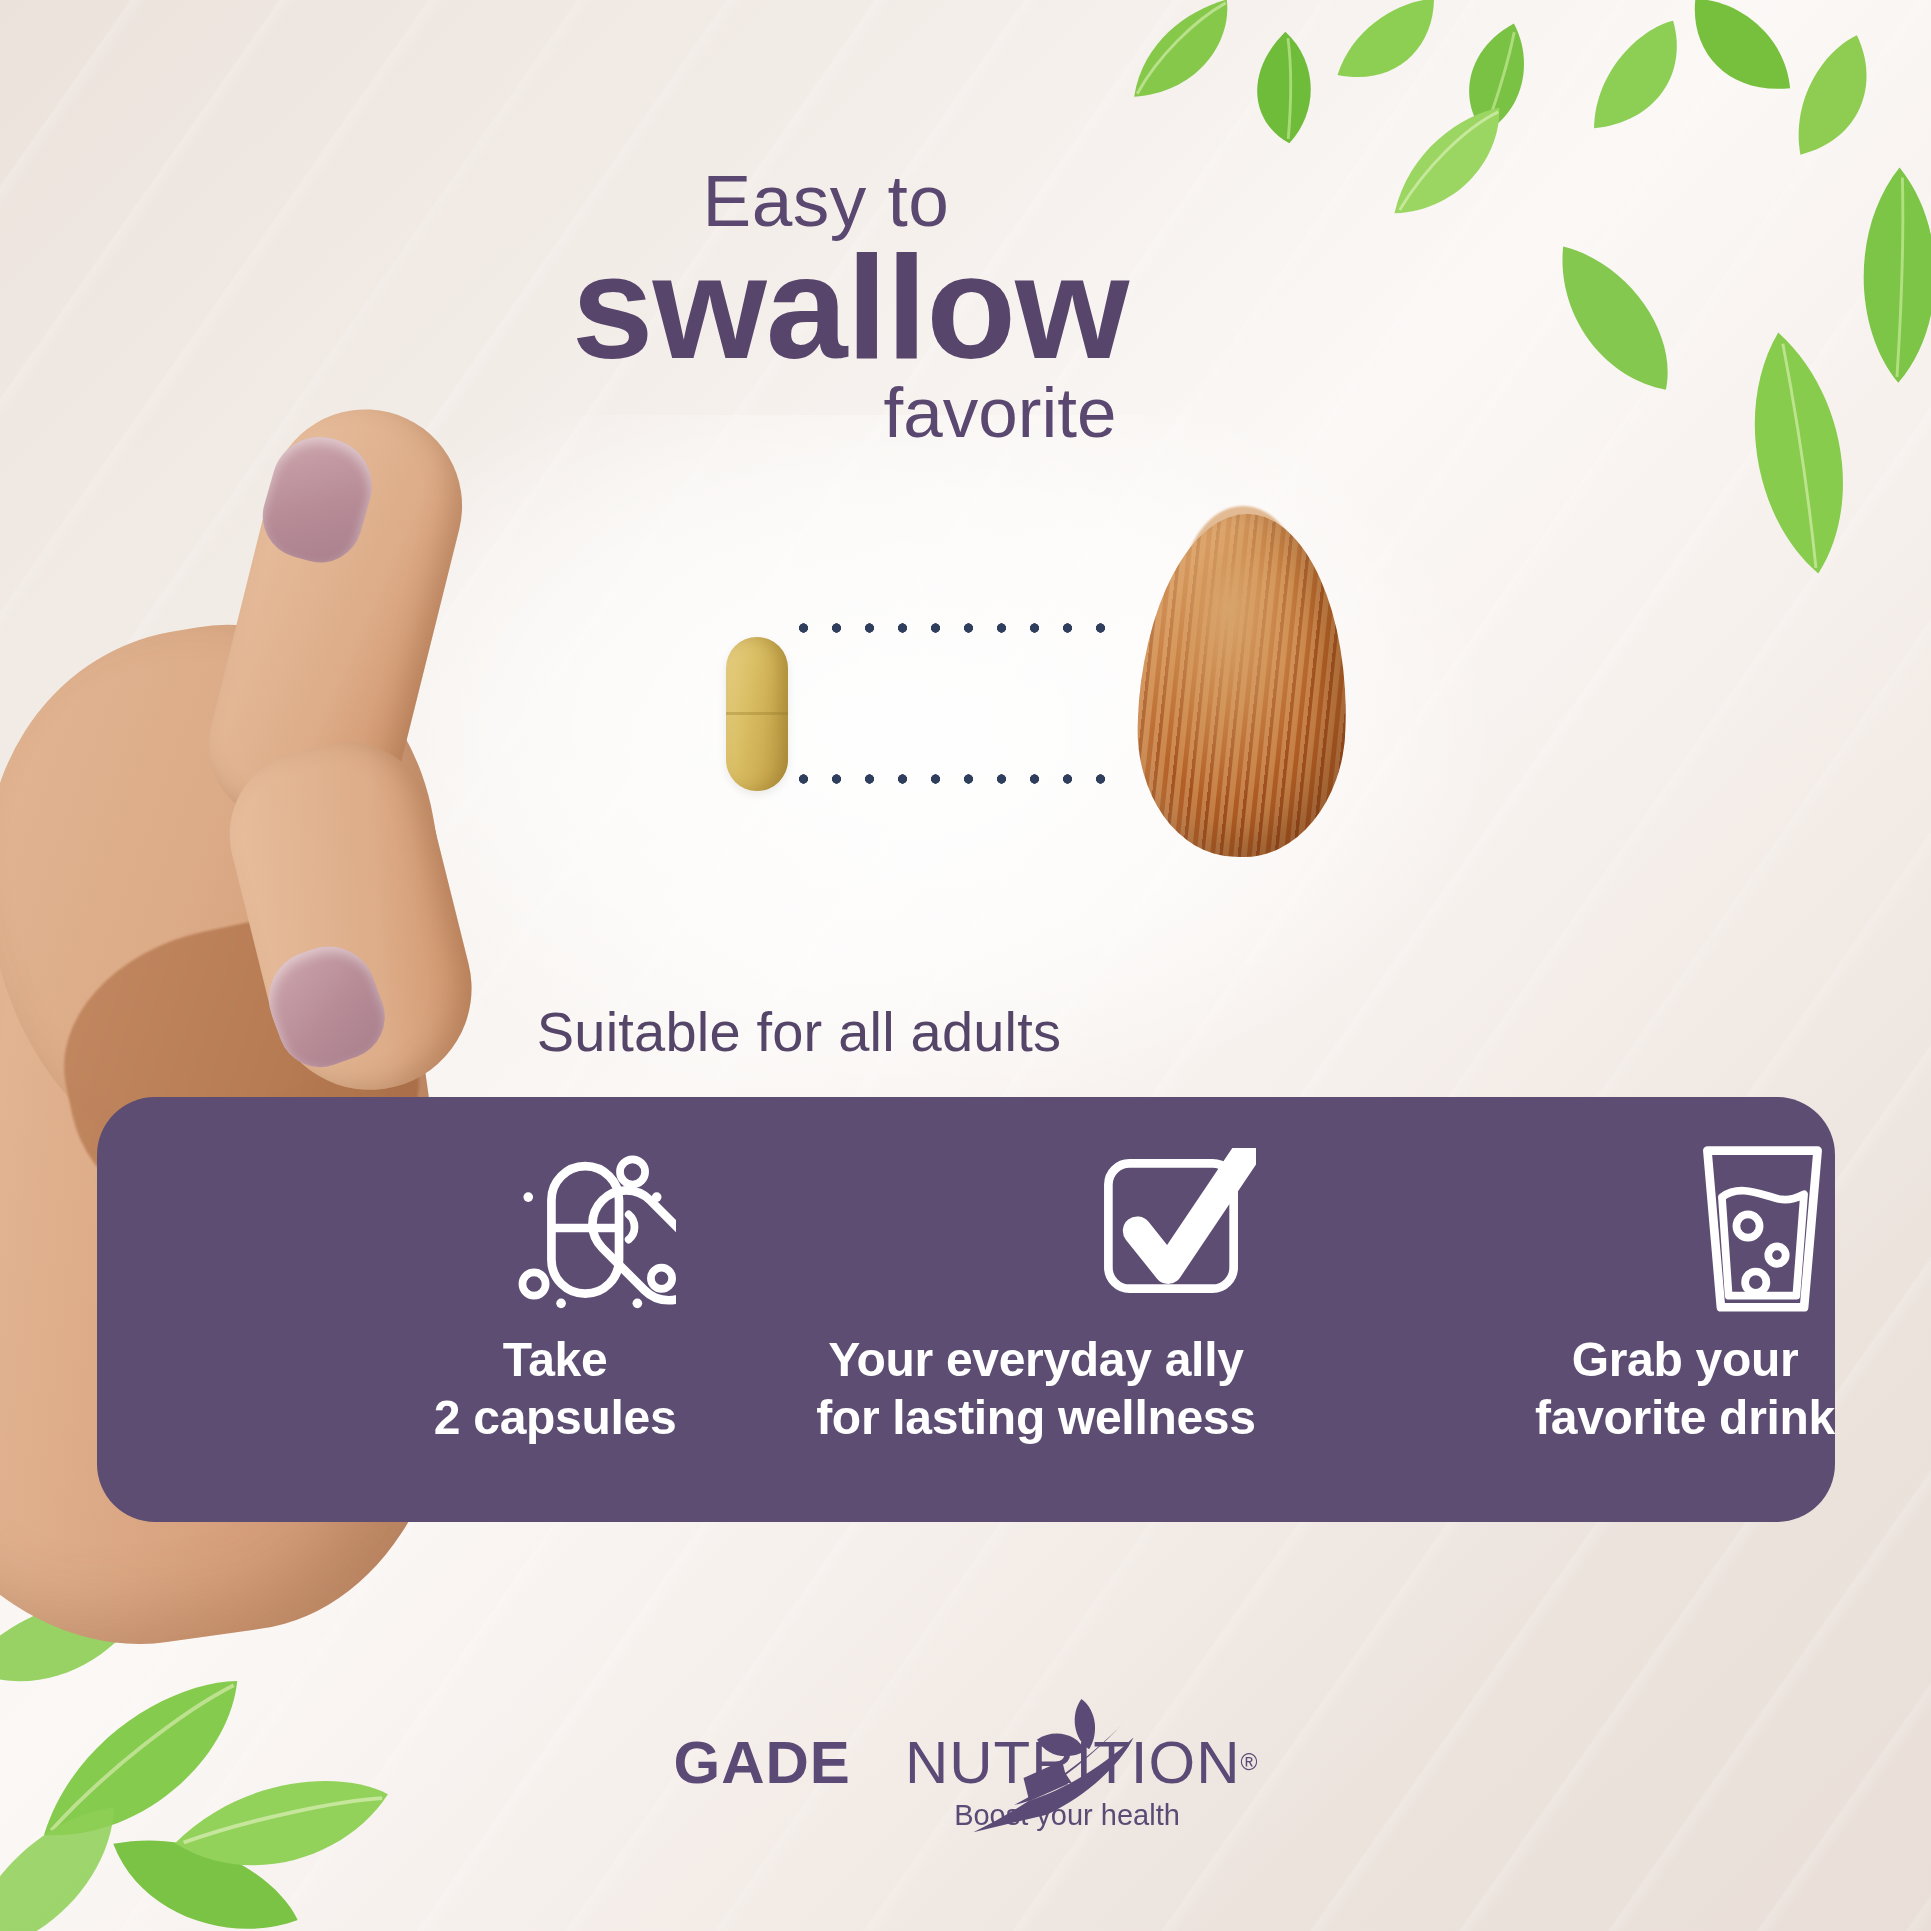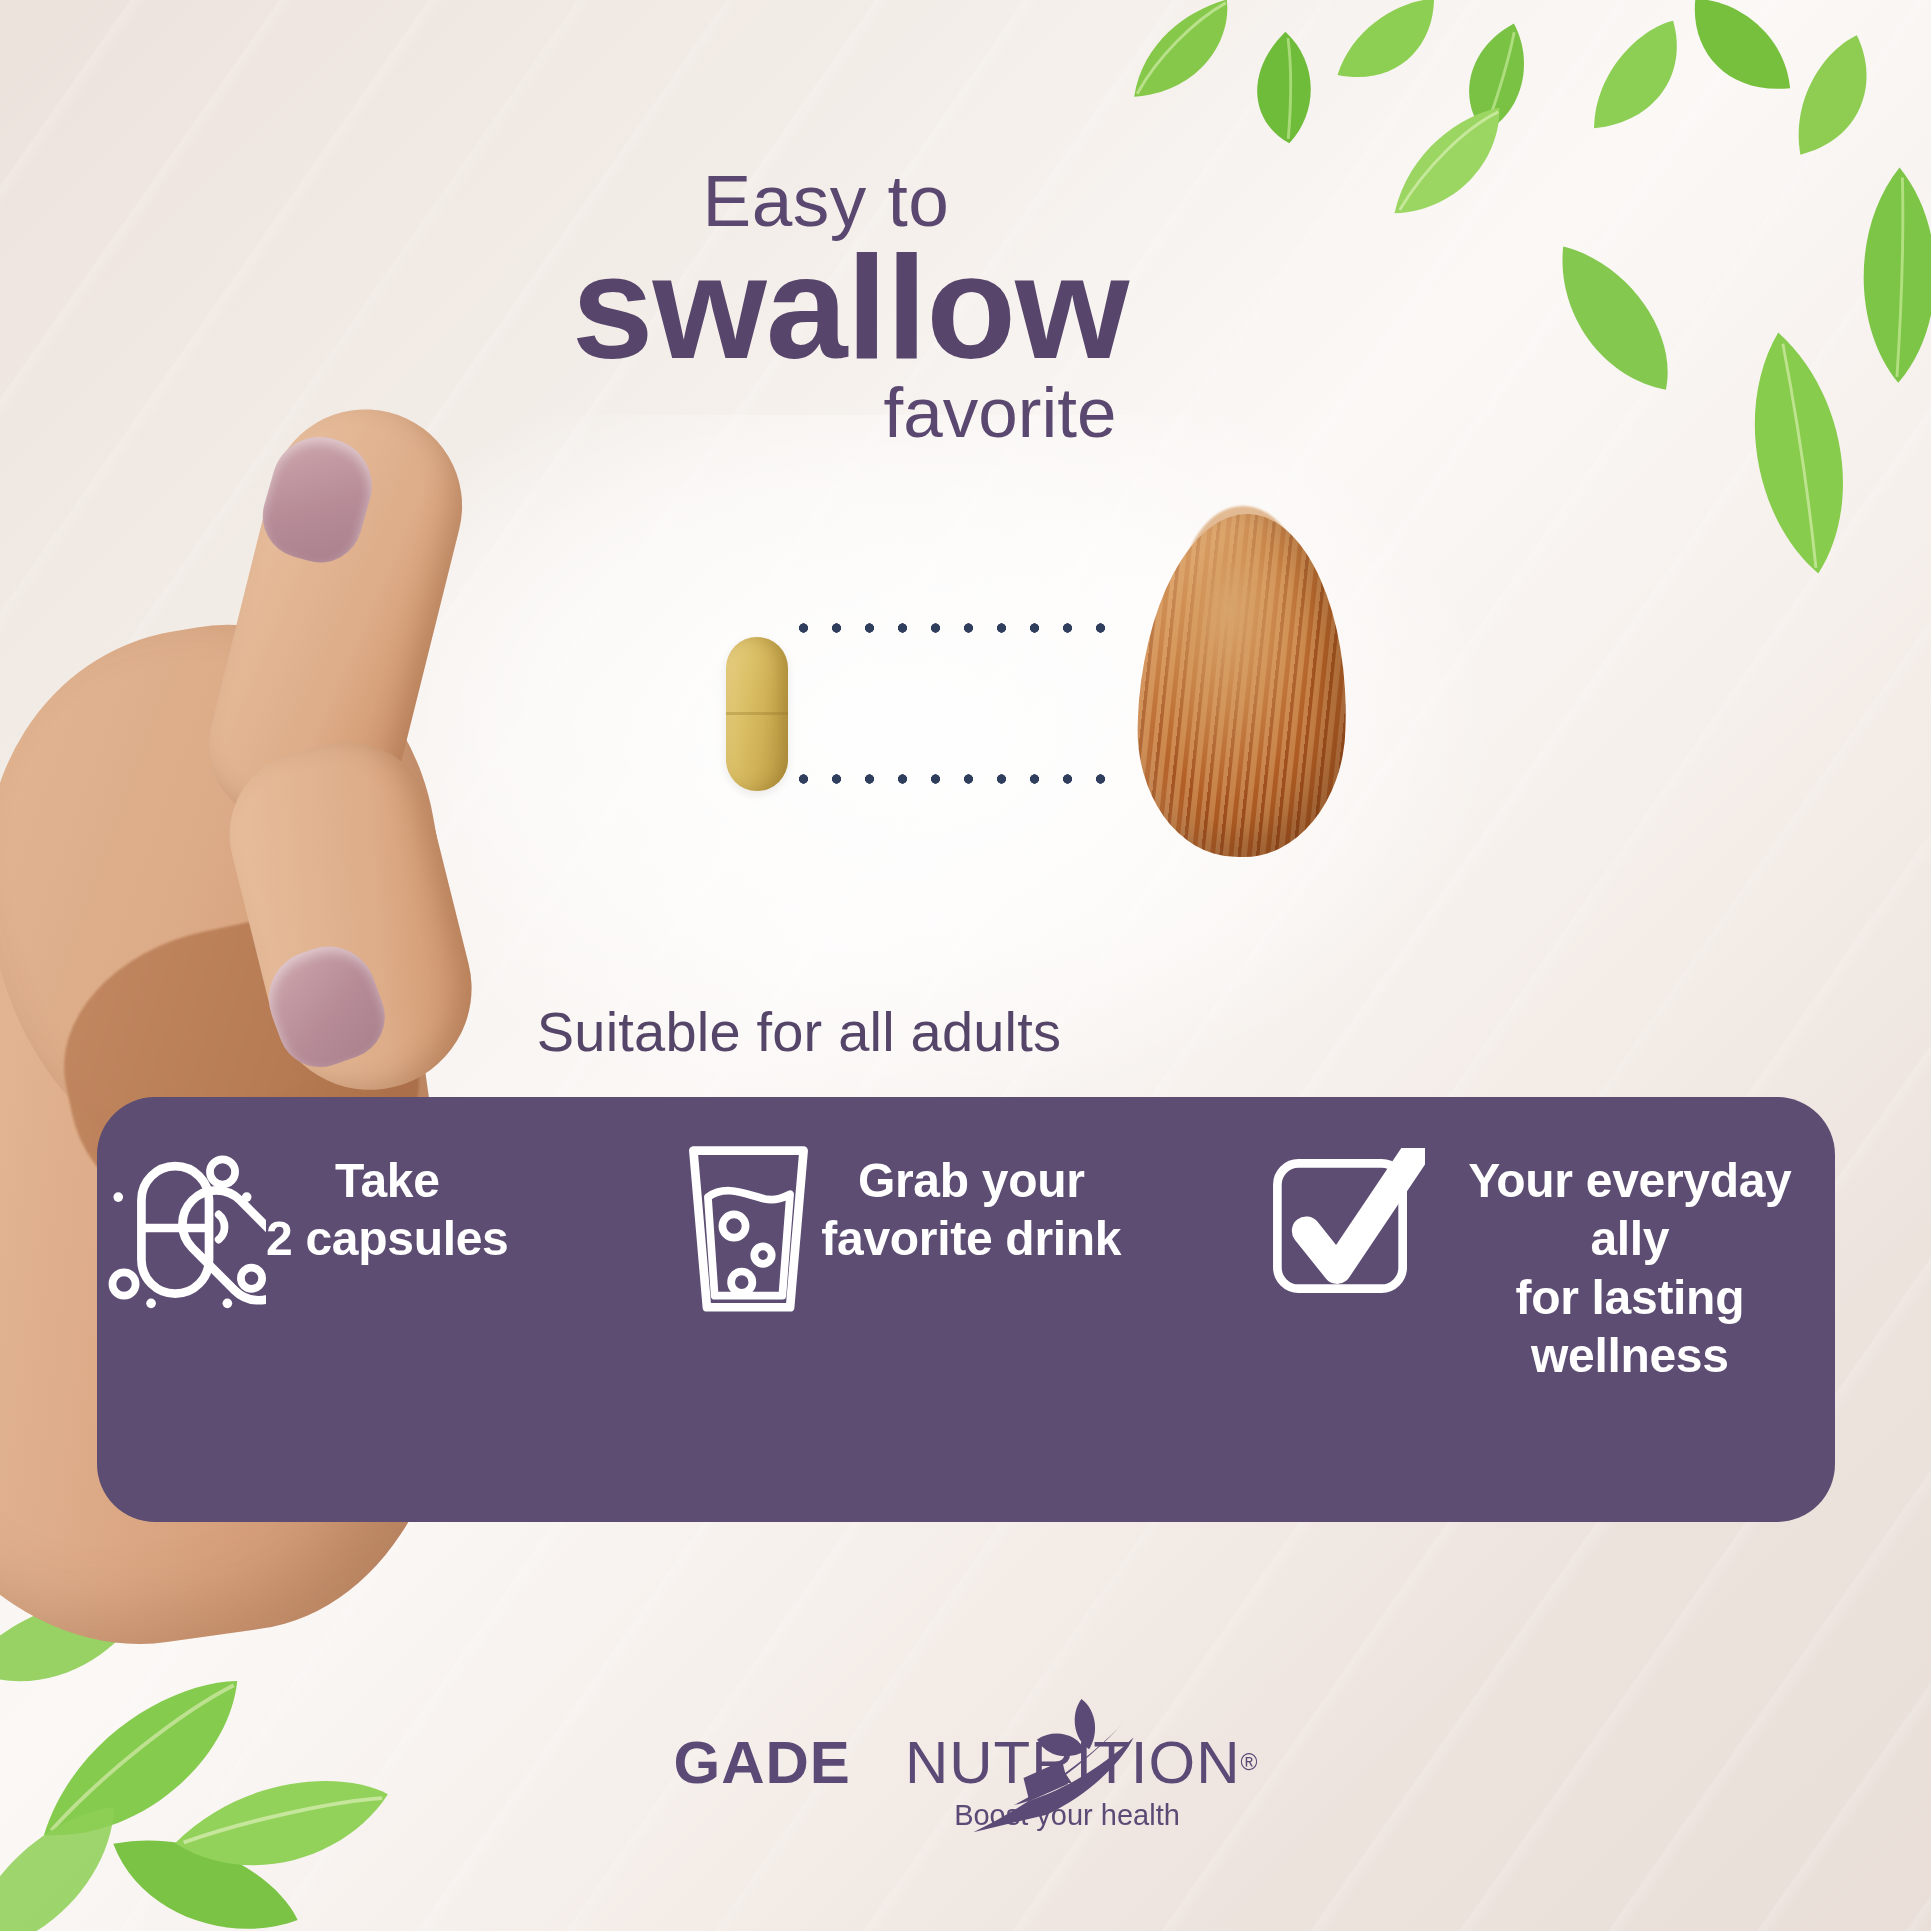--- a/index.html
+++ b/index.html
@@ -92,21 +92,21 @@
   
   .suitable{position:absolute;left:0;top:999px;width:1550px;text-align:center;
             font-size:56px;color:#554669;font-weight:400;letter-spacing:0.2px;}
   .suitable span{padding-left:48px;}
 
   
   .panel{position:absolute;left:97px;top:1097px;width:1738px;height:425px;
          background:#5d4d73;border-radius:58px;}
   .cols{position:absolute;left:97px;top:1097px;width:1738px;height:425px;
         display:flex;align-items:flex-start;}
-  .col{flex:1;display:flex;align-items:flex-start;padding-top:41px;}
+  .col{flex:1;display:flex;flex-direction:column;align-items:flex-end;padding-top:41px;}
   .col .ico{height:179px;display:flex;align-items:center;justify-content:center;}
   .col .lbl{margin-top:13.5px;text-align:center;color:#ffffff;font-weight:700;
             font-size:48px;line-height:1.22;letter-spacing:-0.3px;white-space:pre-line;}
 
   
   .logo{position:absolute;left:0;top:1728px;width:1931px;text-align:center;}
   .logo-row{display:inline-flex;align-items:center;justify-content:center;position:relative;}
   .logo-gade{font-size:60px;font-weight:700;color:#5b4a76;letter-spacing:1px;}
   .logo-nut{font-size:60px;font-weight:400;color:#5b4a76;letter-spacing:1px;margin-left:54px;}
   .logo-reg{font-size:23px;vertical-align:super;color:#5b4a76;}
@@ -241,41 +241,41 @@
           <circle cx="56" cy="166" r="5" fill="#fff"></circle>
           <circle cx="135" cy="166" r="5" fill="#fff"></circle>
         </svg>
       </div>
       <div class="lbl">Take
 2 capsules</div>
     </div>
 
     <div class="col">
       <div class="ico">
+        <svg width="169" height="159" viewBox="0 0 175 165" fill="none">
+          <rect x="22" y="16" width="130" height="130" rx="22" stroke="#fff" stroke-width="9"></rect>
+          <path d="M52 86 L84 126 L166 4" stroke="#fff" stroke-width="30" stroke-linecap="round" stroke-linejoin="round" fill="none"></path>
+        </svg>
+      </div>
+      <div class="lbl">Your everyday ally
+for lasting wellness</div>
+    </div>
+
+    <div class="col">
+      <div class="ico">
         <svg width="145" height="174" viewBox="0 0 150 180" fill="none">
           <path d="M18 10 H132 L118 172 H32 Z" stroke="#fff" stroke-width="9" stroke-linejoin="round"></path>
           <path d="M33 58 C52 44 74 56 92 60 C104 62 112 58 118 55 L110 160 H40 Z" stroke="#fff" stroke-width="8" stroke-linejoin="round" fill="none"></path>
           <circle cx="60" cy="88" r="12" stroke="#fff" stroke-width="8"></circle>
           <circle cx="90" cy="118" r="9" stroke="#fff" stroke-width="8"></circle>
           <circle cx="68" cy="146" r="11" stroke="#fff" stroke-width="8"></circle>
         </svg>
       </div>
       <div class="lbl">Grab your
 favorite drink</div>
-    </div>
-
-    <div class="col">
-      <div class="ico">
-        <svg width="169" height="159" viewBox="0 0 175 165" fill="none">
-          <rect x="22" y="16" width="130" height="130" rx="22" stroke="#fff" stroke-width="9"></rect>
-          <path d="M52 86 L84 126 L166 4" stroke="#fff" stroke-width="30" stroke-linecap="round" stroke-linejoin="round" fill="none"></path>
-        </svg>
-      </div>
-      <div class="lbl">Your everyday ally
-for lasting wellness</div>
     </div>
 
   </div>
 
   <div class="logo">
     <div class="logo-row">
       <svg class="logo-swoosh" width="251" height="145" viewBox="0 0 260 150">
         <path d="M20 142 C70 118 130 78 176 28 C150 56 104 92 62 114 C104 104 150 78 186 44
                  C172 72 138 104 96 124 Z" fill="#5b4a76"></path>
         <path d="M86 46 C104 34 128 40 136 58 C118 68 96 64 86 46 Z" fill="#5b4a76"></path>

